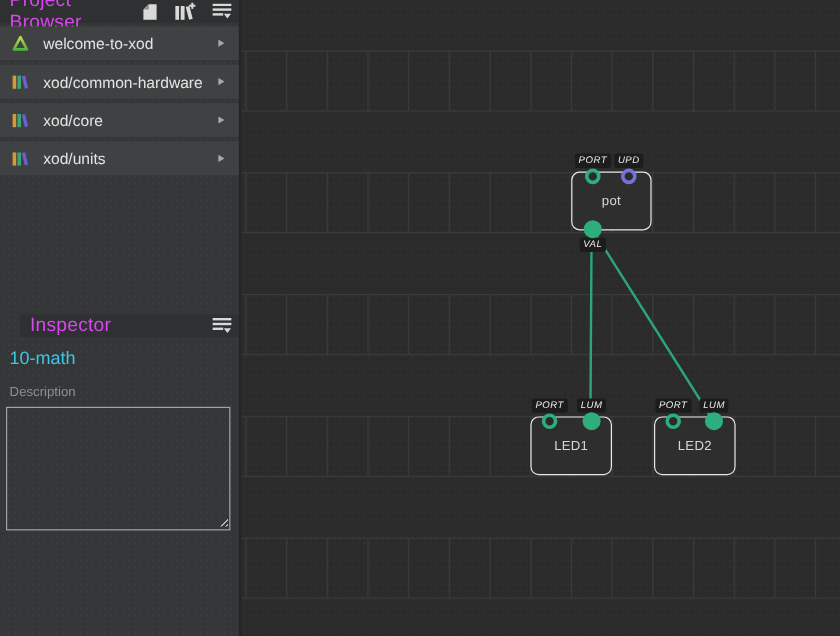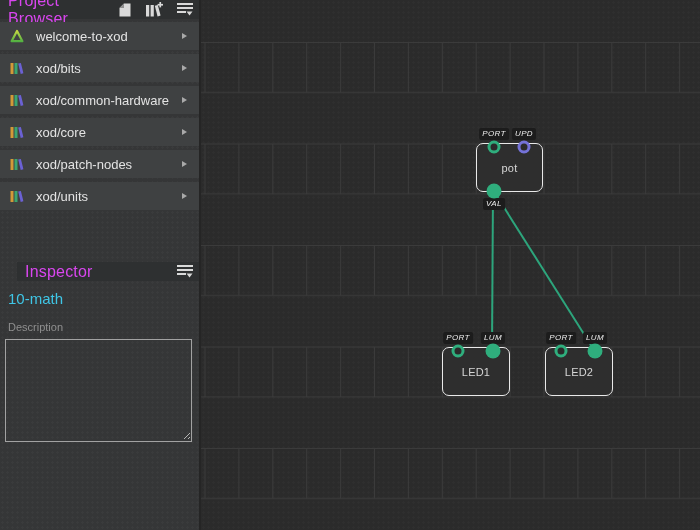--- a/index.html
+++ b/index.html
@@ -135,54 +135,32 @@
         <span class="pb-caret"></span>
       </div>
       <div class="pb-item">
         <span class="pb-icon">
           <svg width="14" height="13" viewBox="0 0 14 13">
             <rect x="0.5" y="1" width="3" height="11" fill="#d29a38"></rect>
             <rect x="4.5" y="1" width="3" height="11" fill="#3ba56f"></rect>
             <polygon points="8.2,1.6 10.9,0.9 13.4,11.3 10.7,12" fill="#6b61d4"></polygon>
           </svg>
         </span>
-        <span class="pb-label">xod/bits</span>
+        <span class="pb-label">xod/common-hardware</span>
         <span class="pb-caret"></span>
       </div>
       <div class="pb-item">
         <span class="pb-icon">
           <svg width="14" height="13" viewBox="0 0 14 13">
             <rect x="0.5" y="1" width="3" height="11" fill="#d29a38"></rect>
             <rect x="4.5" y="1" width="3" height="11" fill="#3ba56f"></rect>
             <polygon points="8.2,1.6 10.9,0.9 13.4,11.3 10.7,12" fill="#6b61d4"></polygon>
           </svg>
         </span>
-        <span class="pb-label">xod/common-hardware</span>
-        <span class="pb-caret"></span>
-      </div>
-      <div class="pb-item">
-        <span class="pb-icon">
-          <svg width="14" height="13" viewBox="0 0 14 13">
-            <rect x="0.5" y="1" width="3" height="11" fill="#d29a38"></rect>
-            <rect x="4.5" y="1" width="3" height="11" fill="#3ba56f"></rect>
-            <polygon points="8.2,1.6 10.9,0.9 13.4,11.3 10.7,12" fill="#6b61d4"></polygon>
-          </svg>
-        </span>
         <span class="pb-label">xod/core</span>
-        <span class="pb-caret"></span>
-      </div>
-      <div class="pb-item">
-        <span class="pb-icon">
-          <svg width="14" height="13" viewBox="0 0 14 13">
-            <rect x="0.5" y="1" width="3" height="11" fill="#d29a38"></rect>
-            <rect x="4.5" y="1" width="3" height="11" fill="#3ba56f"></rect>
-            <polygon points="8.2,1.6 10.9,0.9 13.4,11.3 10.7,12" fill="#6b61d4"></polygon>
-          </svg>
-        </span>
-        <span class="pb-label">xod/patch-nodes</span>
         <span class="pb-caret"></span>
       </div>
       <div class="pb-item">
         <span class="pb-icon">
           <svg width="14" height="13" viewBox="0 0 14 13">
             <rect x="0.5" y="1" width="3" height="11" fill="#d29a38"></rect>
             <rect x="4.5" y="1" width="3" height="11" fill="#3ba56f"></rect>
             <polygon points="8.2,1.6 10.9,0.9 13.4,11.3 10.7,12" fill="#6b61d4"></polygon>
           </svg>
         </span>

